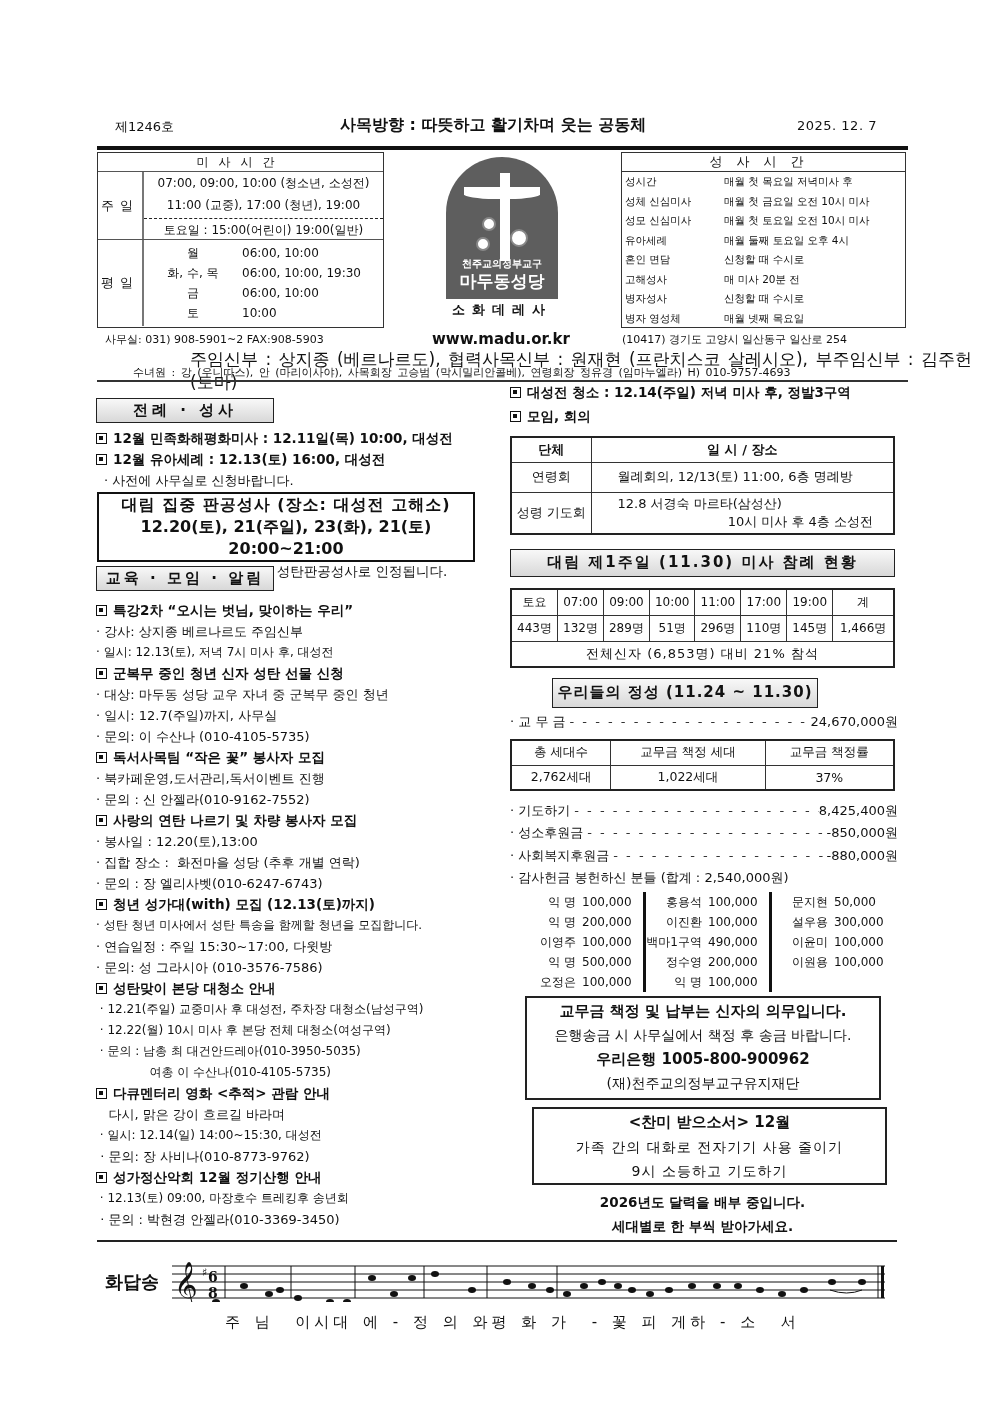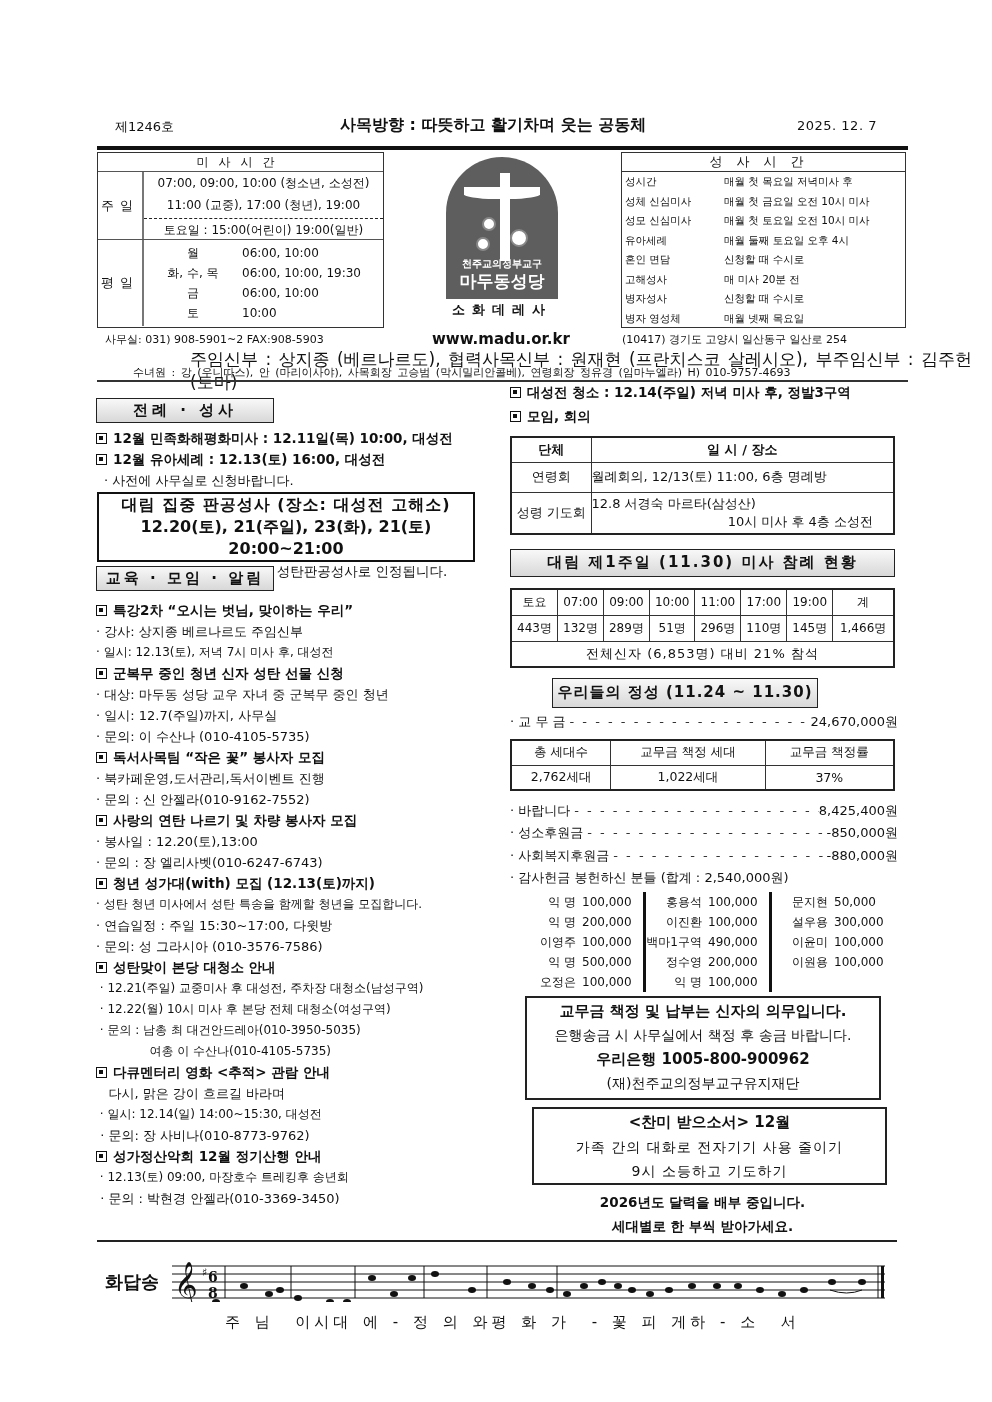--- a/index.html
+++ b/index.html
@@ -70,21 +70,21 @@
   .confess .c2 { font-size: 16px; font-weight: bold; line-height: 22px; }
   .confess .c3 { font-size: 13.5px; line-height: 22px; }
 
   
   .rh { left: 510px; font-weight: bold; font-size: 13.5px; white-space: nowrap; }
   .meet { left: 510px; top: 436px; width: 385px; border: 2px solid #222; border-collapse: collapse; font-size: 13px; }
   .meet td, .meet th { border: 1px solid #333; }
   .meet th { height: 25px; font-weight: bold; }
   .meet td { height: 30px; }
   .meet .c-org { width: 80px; text-align: center; }
-  .meet .c-desc { padding-left: 0; }
+  .meet .c-desc { padding-left: 26px; }
 
   .att-title { left: 510px; top: 549px; width: 385px; height: 28px; font-size: 15px; line-height: 25px; letter-spacing: 2px; }
   .att { left: 510px; top: 588px; width: 385px; border: 2px solid #222; border-collapse: collapse; font-size: 12px; text-align: center; }
   .att td { border: 1px solid #333; height: 26px; padding: 0; }
 
   .offer-title { left: 552px; top: 678px; width: 266px; height: 30px; font-size: 15px; line-height: 27px; letter-spacing: 1px; }
   .money-line { left: 510px; width: 388px; font-size: 13px; height: 22px; line-height: 22px; display: flex; }
   .money-line .ml { white-space: nowrap; }
   .money-line .dots { flex: 1; overflow: hidden; white-space: nowrap; color: #333; letter-spacing: 2px; padding: 0 4px; }
   .money-line .mv { white-space: nowrap; }
@@ -234,20 +234,21 @@
     <div class="d-item" style="white-space: pre; font-size: 12px;">· 일시: 12.13(토), 저녁 7시 미사 후, 대성전</div>
     <div class="h-item"><span class="bullet-sq"></span><span>군복무 중인 청년 신자 성탄 선물 신청</span></div>
     <div class="d-item" style="white-space: pre;">· 대상: 마두동 성당 교우 자녀 중 군복무 중인 청년</div>
     <div class="d-item" style="white-space: pre;">· 일시: 12.7(주일)까지, 사무실</div>
     <div class="d-item" style="white-space: pre;">· 문의: 이 수산나 (010-4105-5735)</div>
     <div class="h-item"><span class="bullet-sq"></span><span>독서사목팀  “작은 꽃” 봉사자 모집</span></div>
     <div class="d-item" style="white-space: pre;">· 북카페운영,도서관리,독서이벤트 진행</div>
     <div class="d-item" style="white-space: pre;">· 문의 : 신 안젤라(010-9162-7552)</div>
     <div class="h-item"><span class="bullet-sq"></span><span>사랑의 연탄 나르기 및 차량 봉사자 모집</span></div>
     <div class="d-item" style="white-space: pre;">· 봉사일 : 12.20(토),13:00</div>
+    <div class="d-item" style="white-space: pre;">· 집합 장소 :  화전마을 성당 (추후 개별 연락)</div>
     <div class="d-item" style="white-space: pre;">· 문의 : 장 엘리사벳(010-6247-6743)</div>
     <div class="h-item"><span class="bullet-sq"></span><span>청년 성가대(with) 모집 (12.13(토)까지)</span></div>
     <div class="d-item" style="white-space: pre; font-size: 12px;">· 성탄 청년 미사에서 성탄 특송을 함께할 청년을 모집합니다.</div>
     <div class="d-item" style="white-space: pre;">· 연습일정 : 주일 15:30~17:00, 다윗방</div>
     <div class="d-item" style="white-space: pre;">· 문의: 성 그라시아 (010-3576-7586)</div>
     <div class="h-item"><span class="bullet-sq"></span><span>성탄맞이 본당 대청소 안내</span></div>
     <div class="d-item" style="white-space: pre; font-size: 12px;"> · 12.21(주일) 교중미사 후 대성전, 주차장 대청소(남성구역)</div>
     <div class="d-item" style="white-space: pre; font-size: 12px;"> · 12.22(월) 10시 미사 후 본당 전체 대청소(여성구역)</div>
     <div class="d-item" style="white-space: pre; font-size: 12px;"> · 문의 : 남총 최 대건안드레아(010-3950-5035)</div>
     <div class="d-item" style="white-space: pre; font-size: 12px;">              여총 이 수산나(010-4105-5735)</div>
@@ -329,21 +330,21 @@
   </tr>
   <tr>
     <td>2,762세대</td>
     <td>1,022세대</td>
     <td>37%</td>
   </tr>
 </tbody>
   </table>
 
 <div class="abs money-line" style="top:800px;">
-  <span class="ml">· 바랍니다</span>
+  <span class="ml">· 기도하기</span>
   <span class="dots">- - - - - - - - - - - - - - - - - - - - - - - - - - - - - -</span>
   <span class="mv">8,425,400원</span>
 </div>
 <div class="abs money-line" style="top:822px;">
   <span class="ml">· 성소후원금</span>
   <span class="dots">- - - - - - - - - - - - - - - - - - - - - - - - - - - - - -</span>
   <span class="mv">-850,000원</span>
 </div>
 <div class="abs money-line" style="top:845px;">
   <span class="ml">· 사회복지후원금</span>

